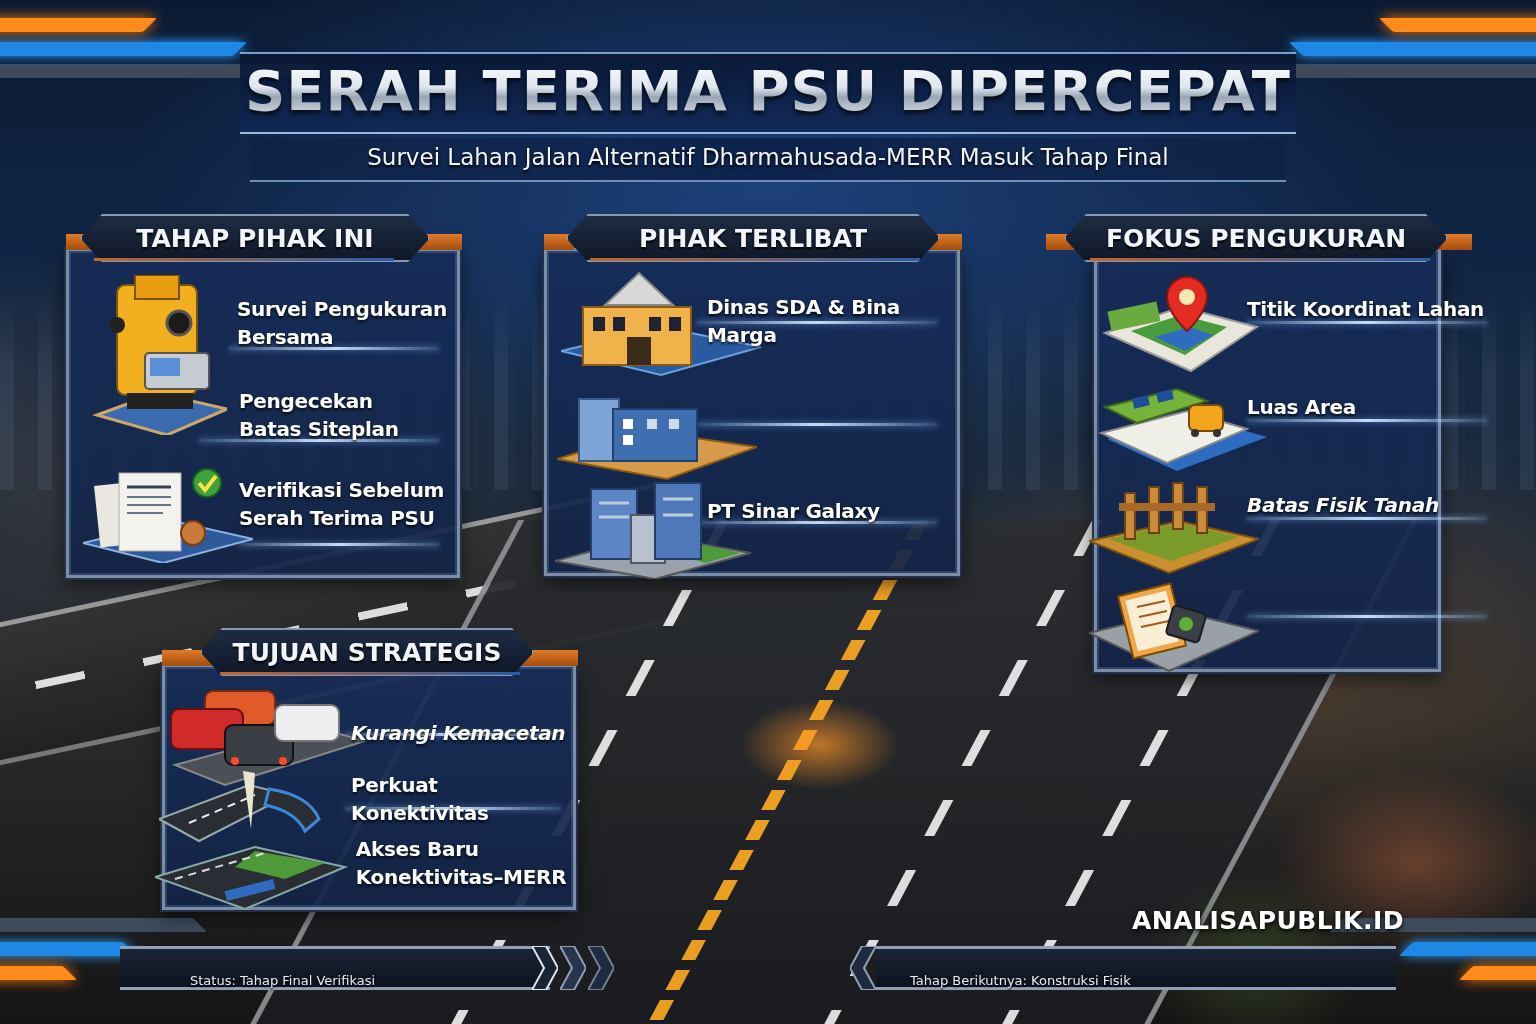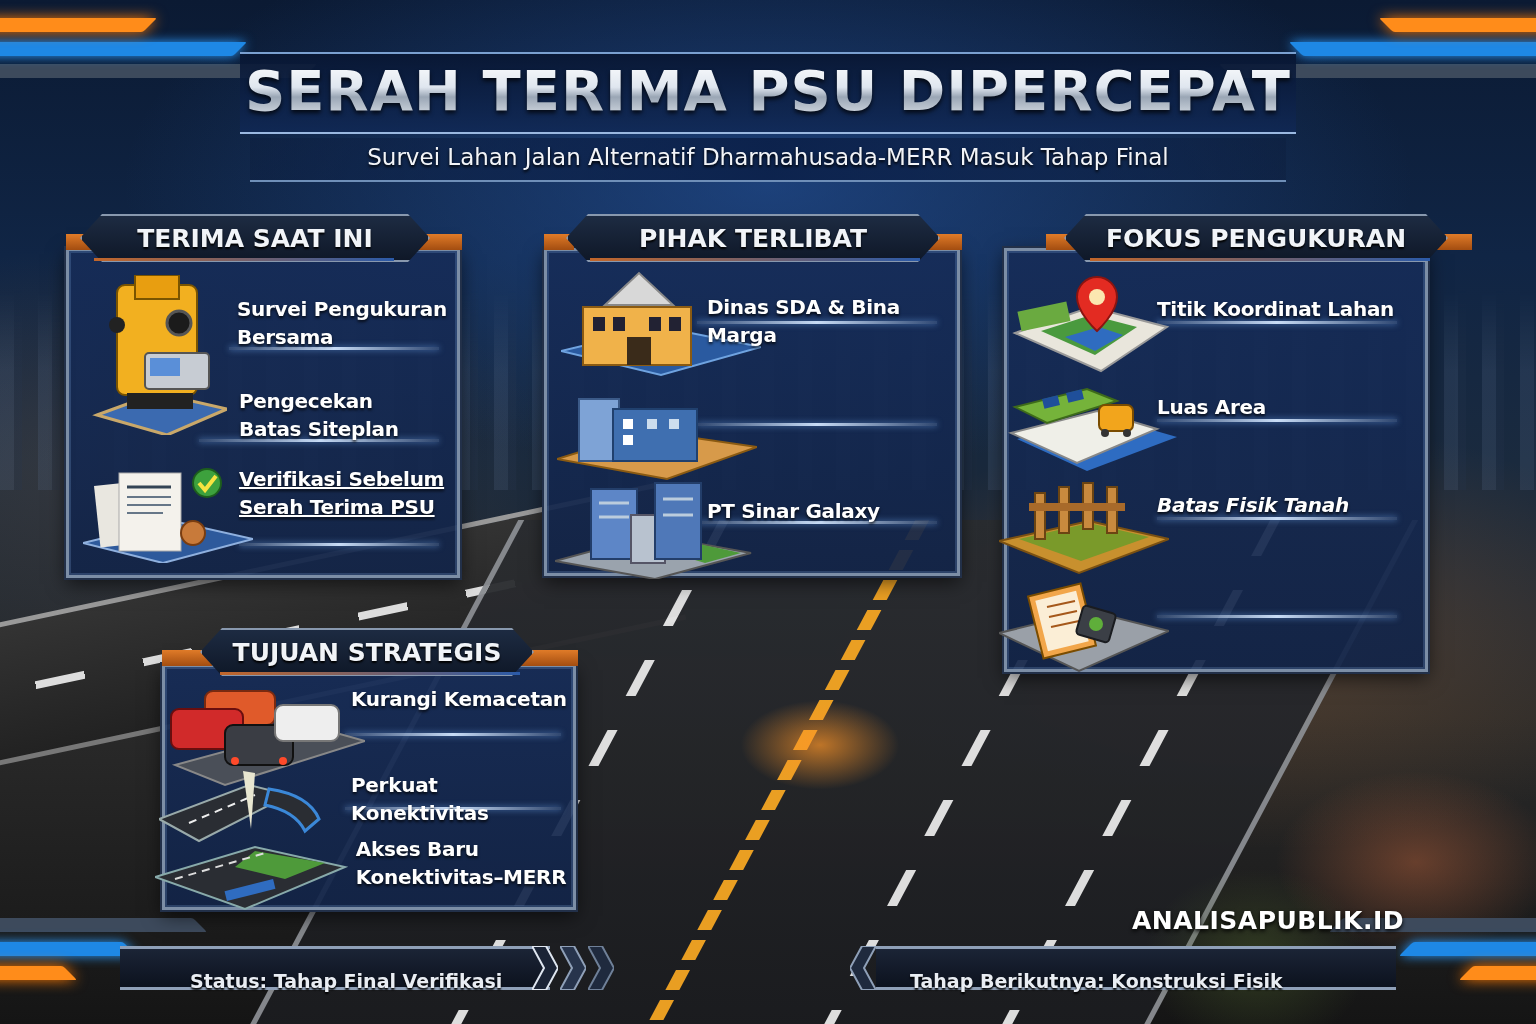--- a/index.html
+++ b/index.html
@@ -110,21 +110,21 @@
   .divider { position: absolute; height: 3px;
     background: linear-gradient(90deg, rgba(150,190,240,0.2), #c8dcf6 50%, rgba(150,190,240,0.2)); box-shadow: 0 0 6px rgba(120,180,255,0.6); }
 
   .icon { position: absolute; }
 
   
   .bar { position: absolute; height: 44px;
     background: linear-gradient(180deg, #1b2436, #0c121e);
     border-top: 3px solid #8fa0b8; border-bottom: 3px solid #8fa0b8;
     display: flex; align-items: center; }
-  .bar span { font-family: "DejaVu Sans", sans-serif; font-size: 19px; font-weight: bold; color: #e9edf3; text-shadow: 0 2px 2px #000; margin-top: 25px; }
+  .bar span { font-family: "DejaVu Sans", sans-serif; font-size: 13px; font-weight: normal; color: #e9edf3; text-shadow: 0 2px 2px #000; margin-top: 25px; }
   .chev { position: absolute; width: 26px; height: 44px; }
 
   .brand { position: absolute; right: 132px; top: 906px;
     font-family: "DejaVu Sans", sans-serif; font-weight: bold; font-size: 25px; color: #ffffff;
     text-shadow: 0 2px 4px #000; letter-spacing: 0.5px; }
 </style>
 </head>
 <body>
 
 <div class="scene">
@@ -205,31 +205,31 @@
       <rect x="36" y="10" width="62" height="78" fill="#f4f2ec" stroke="#aaa" stroke-width="1"></rect>
       <line x1="44" y1="24" x2="88" y2="24" stroke="#345" stroke-width="3"></line>
       <line x1="44" y1="34" x2="88" y2="34" stroke="#678" stroke-width="2"></line>
       <line x1="44" y1="42" x2="88" y2="42" stroke="#678" stroke-width="2"></line>
       <line x1="44" y1="50" x2="80" y2="50" stroke="#678" stroke-width="2"></line>
       <circle cx="124" cy="20" r="14" fill="#3da13d" stroke="#1d5e1d" stroke-width="2"></circle>
       <polyline points="116,20 122,27 133,13" fill="none" stroke="#f7e341" stroke-width="4"></polyline>
       <circle cx="110" cy="70" r="12" fill="#c87a3a" stroke="#7a3d10" stroke-width="2"></circle>
     </svg>
   </div>
-  <div class="item" style="left:170px; top:214px; width:216px;text-decoration:underline;">
+  <div class="item" style="left:170px; top:225px; width:216px;">
     <div class="item-text">
       <div>Verifikasi Sebelum</div>
       <div>Serah Terima PSU</div>
     </div>
   </div>
 </section>
 <div class="hdr-wing" style="left:66px; top:234px; width:60px;"></div>
 <div class="hdr-wing" style="left:396px; top:234px; width:66px;"></div>
 <div class="panel-header" style="left:80px; top:214px; width:350px;">
-  <span>TERIMA SAAT INI</span>
+  <span>TAHAP PIHAK INI</span>
 </div>
 <div class="hdr-line" style="left:94px; top:258px; width:300px;"></div>
 
 <section class="panel" style="left:544px; top:248px; width:416px; height:328px;">
   <div class="divider" style="left:150px; top:70px; width:240px;"></div>
   <div class="divider" style="left:150px; top:172px; width:240px;"></div>
   <div class="divider" style="left:150px; top:270px; width:240px;"></div>
 
   <div class="icon" style="left:14px; top:20px; width:200px; height:110px;">
     <svg width="200" height="110" viewBox="0 0 200 110">
@@ -276,21 +276,21 @@
     <div class="item-text">PT Sinar Galaxy</div>
   </div>
 </section>
 <div class="hdr-wing" style="left:544px; top:234px; width:30px;"></div>
 <div class="hdr-wing" style="left:928px; top:234px; width:34px;"></div>
 <div class="panel-header" style="left:566px; top:214px; width:374px;">
   <span>PIHAK TERLIBAT</span>
 </div>
 <div class="hdr-line" style="left:590px; top:258px; width:330px;"></div>
 
-<section class="panel" style="left:1004px; top:248px; width:424px; height:424px;">
+<section class="panel" style="left:1094px; top:248px; width:347px; height:424px;">
   <div class="divider" style="left:150px; top:70px; width:240px;"></div>
   <div class="divider" style="left:150px; top:168px; width:240px;"></div>
   <div class="divider" style="left:150px; top:266px; width:240px;"></div>
   <div class="divider" style="left:150px; top:364px; width:240px;"></div>
 
   <div class="icon" style="left:4px; top:16px; width:160px; height:110px;">
     <svg width="160" height="110" viewBox="0 0 160 110">
       <polygon points="4,66 80,40 156,60 90,104" fill="#e9e6dc" stroke="#999" stroke-width="2"></polygon>
       <polygon points="30,64 80,48 126,60 84,88" fill="#4a9a3e"></polygon>
       <polygon points="54,70 88,60 112,68 84,84" fill="#2f6cc0"></polygon>
@@ -362,21 +362,21 @@
     <svg width="200" height="110" viewBox="0 0 200 110">
       <polygon points="10,88 150,50 200,64 60,108" fill="#4a4f58" stroke="#888" stroke-width="2"></polygon>
       <rect x="40" y="14" width="70" height="34" rx="8" fill="#e05a2a" stroke="#7a2a10" stroke-width="2"></rect>
       <rect x="6" y="32" width="72" height="40" rx="8" fill="#d12a2a" stroke="#6a0e0e" stroke-width="2"></rect>
       <rect x="60" y="48" width="68" height="40" rx="8" fill="#3a3d44" stroke="#111" stroke-width="2"></rect>
       <rect x="110" y="28" width="64" height="36" rx="8" fill="#eeeeee" stroke="#777" stroke-width="2"></rect>
       <circle cx="70" cy="84" r="4" fill="#ff4a2a"></circle>
         <circle cx="118" cy="84" r="4" fill="#ff4a2a"></circle>
     </svg>
   </div>
-  <div class="item" style="left:186px; top:18px; width:220px;">
+  <div class="item" style="left:186px; top:52px; width:220px;font-style:italic;">
     <div class="item-text">Kurangi Kemacetan</div>
   </div>
 
   <div class="icon" style="left:-6px; top:102px; width:200px; height:80px;">
     <svg width="200" height="80" viewBox="0 0 200 80">
       <polygon points="0,50 90,16 130,26 40,72" fill="#2a2d33" stroke="#9aa" stroke-width="2"></polygon>
       <path d="M110 20 q40 6 50 30 l-14 12 q-10 -20 -40 -26z" fill="#2a2d33" stroke="#3b88d8" stroke-width="3"></path>
       <line x1="30" y1="54" x2="96" y2="26" stroke="#eee" stroke-width="2" stroke-dasharray="8 6"></line>
       <polygon points="84,2 96,4 92,60" fill="#e8e6d0"></polygon>
     </svg>

